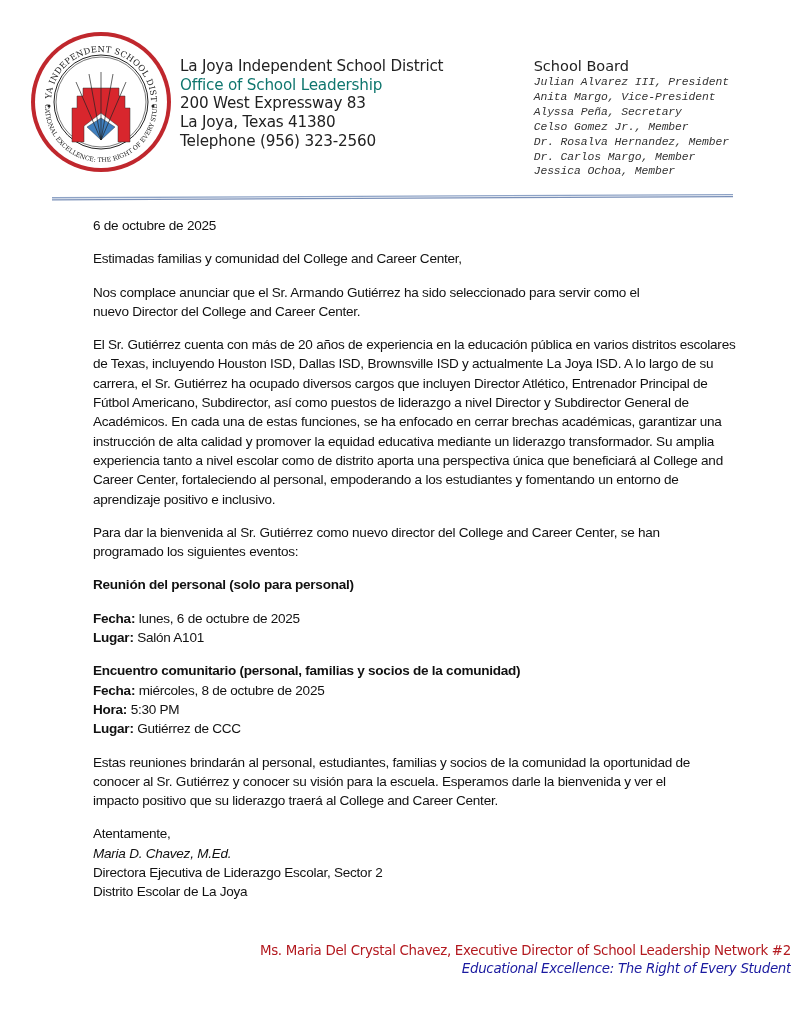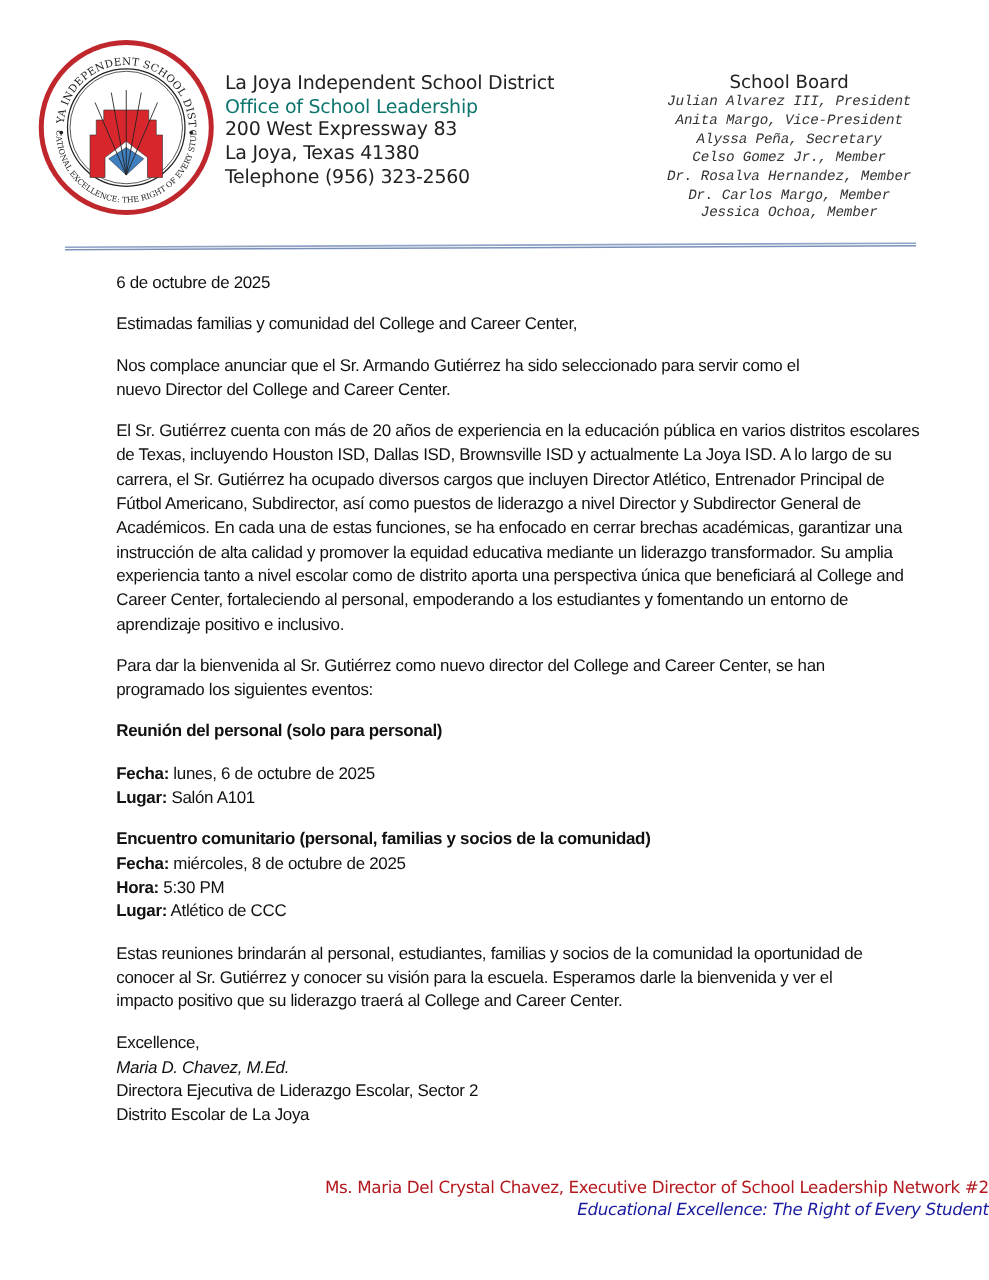--- a/index.html
+++ b/index.html
@@ -1,20 +1,20 @@
 <!DOCTYPE html>
 <html><head>
 <meta charset="utf-8">
 <style>
   html, body { margin: 0; padding: 0; background: #ffffff; }
   body { width: 791px; height: 1024px; position: relative; overflow: hidden; font-family: "Liberation Sans", sans-serif; color: #111; }
   .logo { position: absolute; left: 29px; top: 30px; width: 144px; height: 144px; }
   .lh { position: absolute; left: 180px; top: 57px; font-family: "DejaVu Sans", sans-serif; font-size: 15.2px; line-height: 18.7px; color: #222; letter-spacing: -0.2px; }
   .lh .red { color: #0f766e; }
-  .board { position: absolute; right: 62px; top: 57px; text-align: center; font-family: "DejaVu Sans", sans-serif; color: #222; }
+  .board { position: absolute; right: 62px; top: 57px; text-align: left; font-family: "DejaVu Sans", sans-serif; color: #222; }
   .board .title { font-size: 14.5px; line-height: 18px; }
   .board .member { font-style: italic; font-size: 11.4px; line-height: 14.9px; color: #333; letter-spacing: -0.1px; font-family: Liberation Mono, monospace; }
   .divider { position: absolute; left: 52px; top: 193px; width: 681px; height: 8px; }
   .body { position: absolute; left: 93px; top: 216px; width: 650px; font-family: "Liberation Sans", sans-serif; font-size: 13.55px; line-height: 19.3px; color: #111; letter-spacing: -0.25px; }
   .body p { margin: 0; }
   .gap { height: 14px; }
   .b { font-weight: bold; }
   .i { font-style: italic; }
   .footer { position: absolute; left: 0; width: 791px; text-align: right; font-family: "DejaVu Sans", sans-serif; }
   .footer.l1 { top: 943px; font-size: 13.4px; color: #b3191f; letter-spacing: -0.3px; }
@@ -91,26 +91,26 @@
 
   <p class="b">Reunión del personal (solo para personal)</p>
   <div class="gap"></div>
   <p><span class="b">Fecha:</span><span> lunes, 6 de octubre de 2025</span></p>
   <p><span class="b">Lugar:</span><span> Salón A101</span></p>
   <div class="gap"></div>
 
   <p class="b">Encuentro comunitario (personal, familias y socios de la comunidad)</p>
   <p><span class="b">Fecha:</span><span> miércoles, 8 de octubre de 2025</span></p>
   <p><span class="b">Hora:</span><span> 5:30 PM</span></p>
-  <p><span class="b">Lugar:</span><span> Atlético de CCC</span></p>
+  <p><span class="b">Lugar:</span><span> Gutiérrez de CCC</span></p>
   <div class="gap"></div>
 
   <p style="width:620px">Estas reuniones brindarán al personal, estudiantes, familias y socios de la comunidad la oportunidad de conocer al Sr. Gutiérrez y conocer su visión para la escuela. Esperamos darle la bienvenida y ver el impacto positivo que su liderazgo traerá al College and Career Center.</p>
   <div class="gap"></div>
 
-  <p>Excellence,</p>
+  <p>Atentamente,</p>
   <p class="i">Maria D. Chavez, M.Ed.</p>
   <p>Directora Ejecutiva de Liderazgo Escolar, Sector 2</p>
   <p>Distrito Escolar de La Joya</p>
 </div>
 
 <div class="footer l1">Ms. Maria Del Crystal Chavez, Executive Director of School Leadership Network #2</div>
 <div class="footer l2">Educational Excellence: The Right of Every Student</div>
 
 </body></html>

